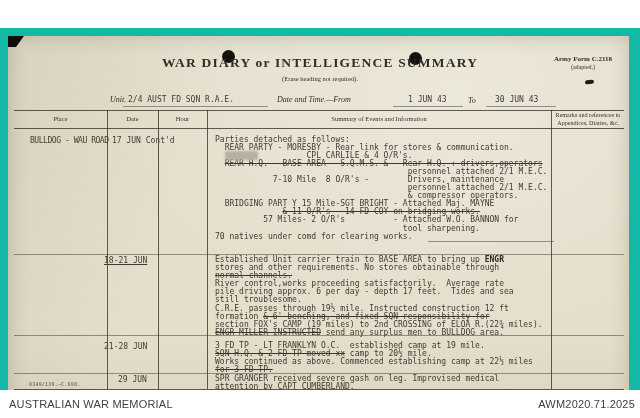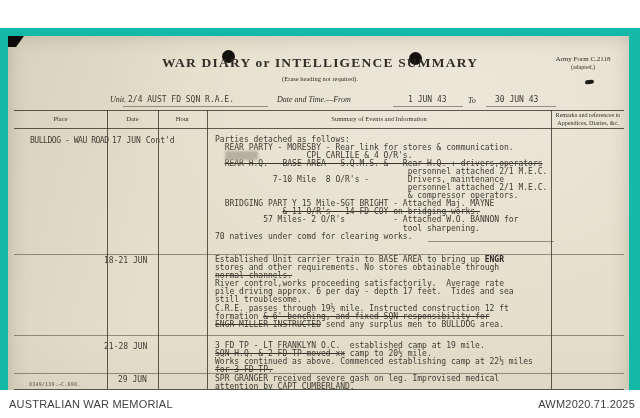--- a/index.html
+++ b/index.html
@@ -17,21 +17,21 @@
     clip-path:polygon(0 0,100% 0,50% 100%,0 100%);}
   .hole{position:absolute;width:13px;height:13px;border-radius:50%;background:#14120f;}
   .hole1{left:222px;top:22px;}
   .hole2{left:409px;top:24px;}
   .inkmark{position:absolute;left:585px;top:52px;width:9px;height:4px;background:#1d1b17;border-radius:2px;transform:rotate(-8deg);}
 
   .serif{font-family:"Liberation Serif","DejaVu Serif",serif;color:#2f2d27;}
   .abs{position:absolute;}
   .title{left:140px;top:27px;width:360px;text-align:center;font-size:13.5px;font-weight:bold;letter-spacing:1.2px;}
   .subtitle{left:140px;top:47px;width:360px;text-align:center;font-size:6.5px;}
-  .formno{left:540px;top:27px;width:86px;text-align:center;font-size:7px;font-weight:normal;}
+  .formno{left:540px;top:27px;width:86px;text-align:center;font-size:7px;font-weight:bold;}
   .formno-note{left:540px;top:36px;width:86px;text-align:center;font-size:6px;}
   .lbl{font-size:8px;font-style:italic;}
   .typed{font-size:8px;color:#403d35;white-space:pre;}
   .rule{position:absolute;background:rgba(52,48,40,0.78);}
   .rule.h{height:1px;}
   .rule.v{width:1px;}
   .rule.faint{background:rgba(60,55,45,0.5);}
   .colhead{font-size:6.5px;text-align:center;color:#34322c;}
   .sum{font-size:8px;line-height:8.1px;color:#3e3b33;}
   .tl{white-space:pre;}
@@ -101,30 +101,31 @@
         <div class="tl"><span>            7-10 Mile  8 O/R's -        Drivers, maintenance</span></div>
         <div class="tl"><span>                                        personnel attached 2/1 M.E.C.</span></div>
         <div class="tl"><span>                                        &amp; compressor operators.</span></div>
         <div class="tl"><span>  BRIDGING PART Y 15 Mile-SGT BRIGHT - Attached Maj. MAYNE</span></div>
         <div class="tl"><span>              </span><span class="seg-strike">&amp; 11 O/R's   14 FD COY on bridging works.</span></div>
         <div class="tl"><span>          57 Miles- 2 O/R's          - Attached W.O. BANNON for</span></div>
         <div class="tl"><span>                                       tool sharpening.</span></div>
         <div class="tl"><span>70 natives under comd for clearing works.</span></div>
       </div>
 
-    <div class="abs typed" style="left:104px;top:228px;">18-21 JUN</div>
+    <div class="abs typed" style="left:104px;top:228px;text-decoration:underline;">18-21 JUN</div>
     <div class="abs sum" style="left:215px;top:228px;">
         <div class="tl"><span>Established Unit carrier train to BASE AREA to bring up </span><span class="seg-bold">ENGR</span></div>
         <div class="tl"><span>stores and other requirements. No stores obtainable through</span></div>
         <div class="tl"><span class="seg-strike">normal channels.</span></div>
         <div class="tl"><span>River control,works proceeding satisfactorily.  Average rate</span></div>
         <div class="tl"><span>pile driving approx. 6 per day - depth 17 feet.  Tides and sea</span></div>
         <div class="tl"><span>still troublesome.</span></div>
         <div class="tl"><span>C.R.E. passes through 19½ mile. Instructed construction 12 ft</span></div>
         <div class="tl"><span>formation </span><span class="seg-strike">&amp; 6' benching, and fixed SQN responsibility for</span></div>
+        <div class="tl"><span>section FOX's CAMP (19 miles) to 2nd CROSSING of ELOA R.(22¾ miles).</span></div>
         <div class="tl"><span class="seg-strike">ENGR MILLER INSTRUCTED</span><span> send any surplus men to BULLDOG area.</span></div>
       </div>
 
     <div class="abs typed" style="left:104px;top:313.5px;">21-28 JUN</div>
     <div class="abs sum" style="left:215px;top:313.5px;">
         <div class="tl"><span>3 FD TP - LT FRANKLYN O.C.  established camp at 19 mile.</span></div>
         <div class="tl"><span class="seg-strike">SQN H.Q. &amp; 2 FD TP moved xx</span><span> camp to 20½ mile.</span></div>
         <div class="tl"><span>Works continued as above. Commenced establishing camp at 22½ miles</span></div>
         <div class="tl"><span class="seg-strike">for 3 FD TP.</span></div>
       </div>

